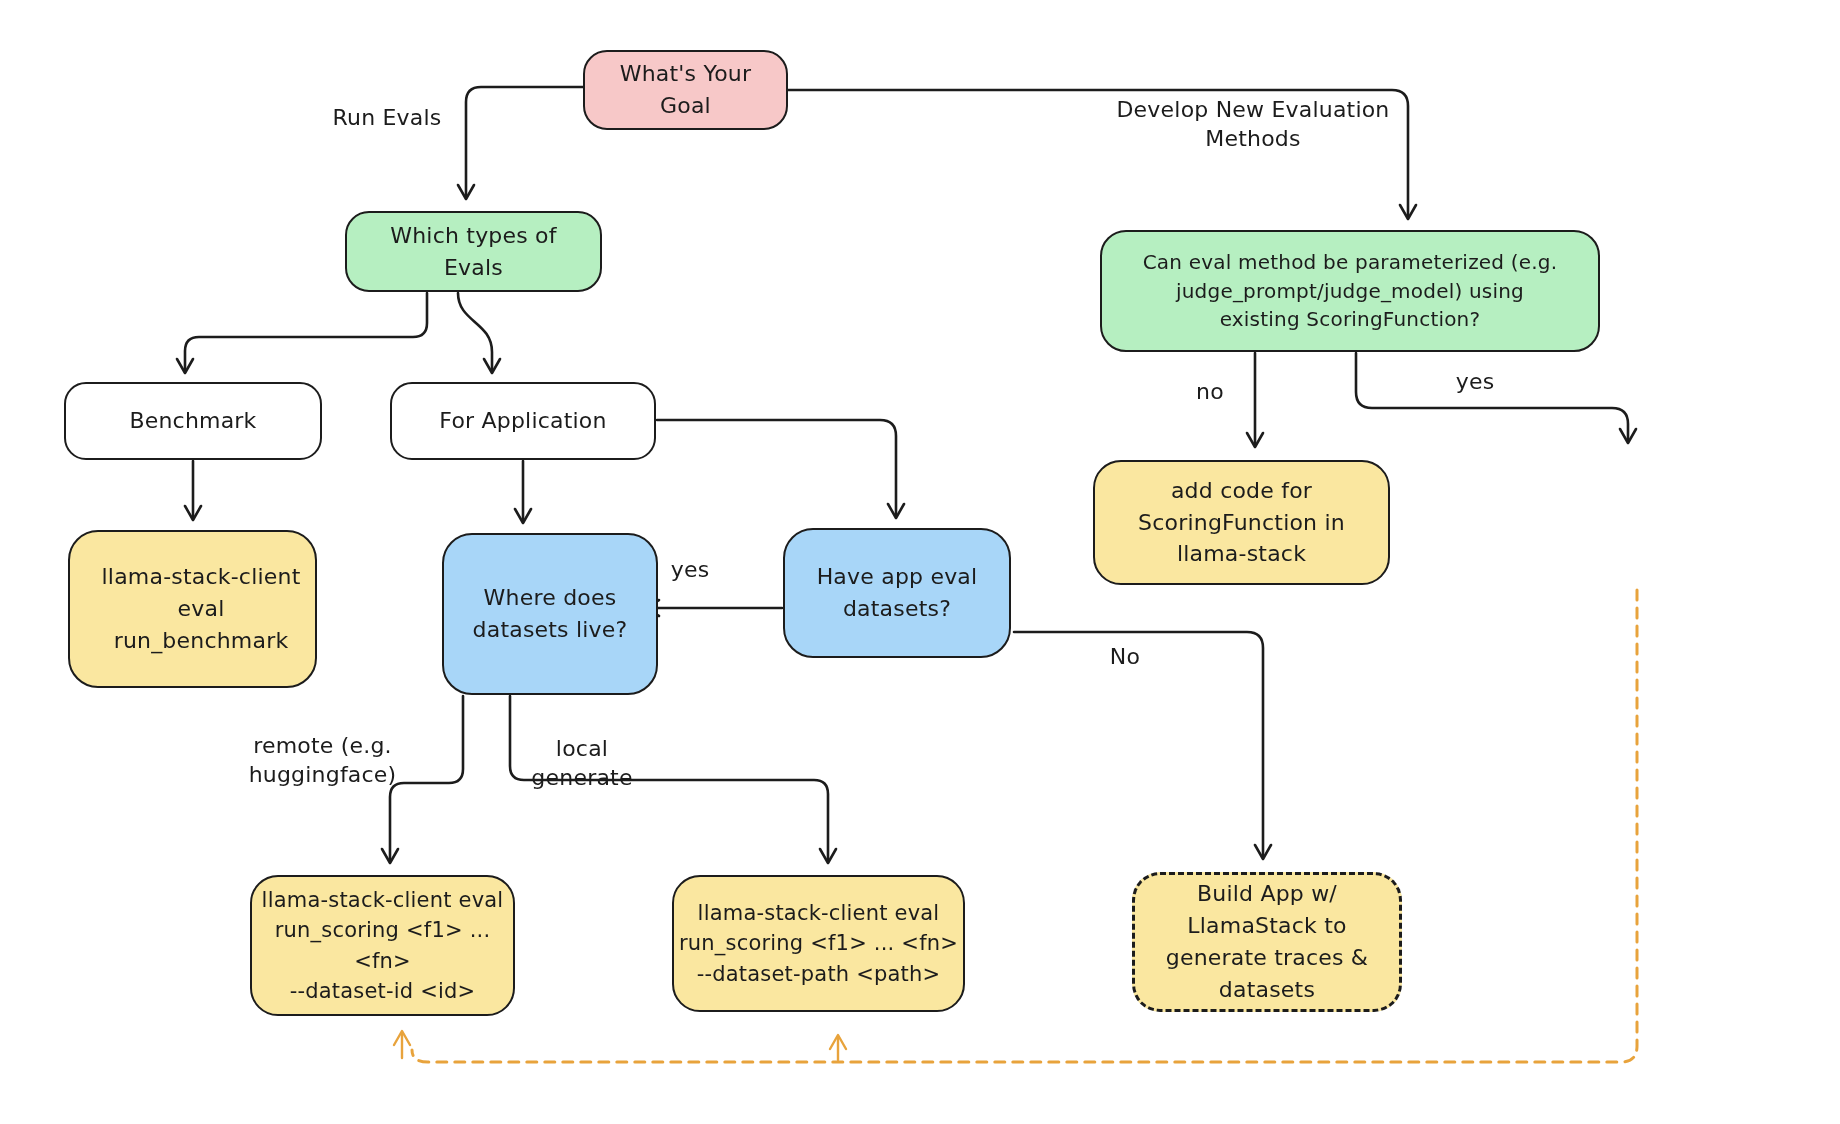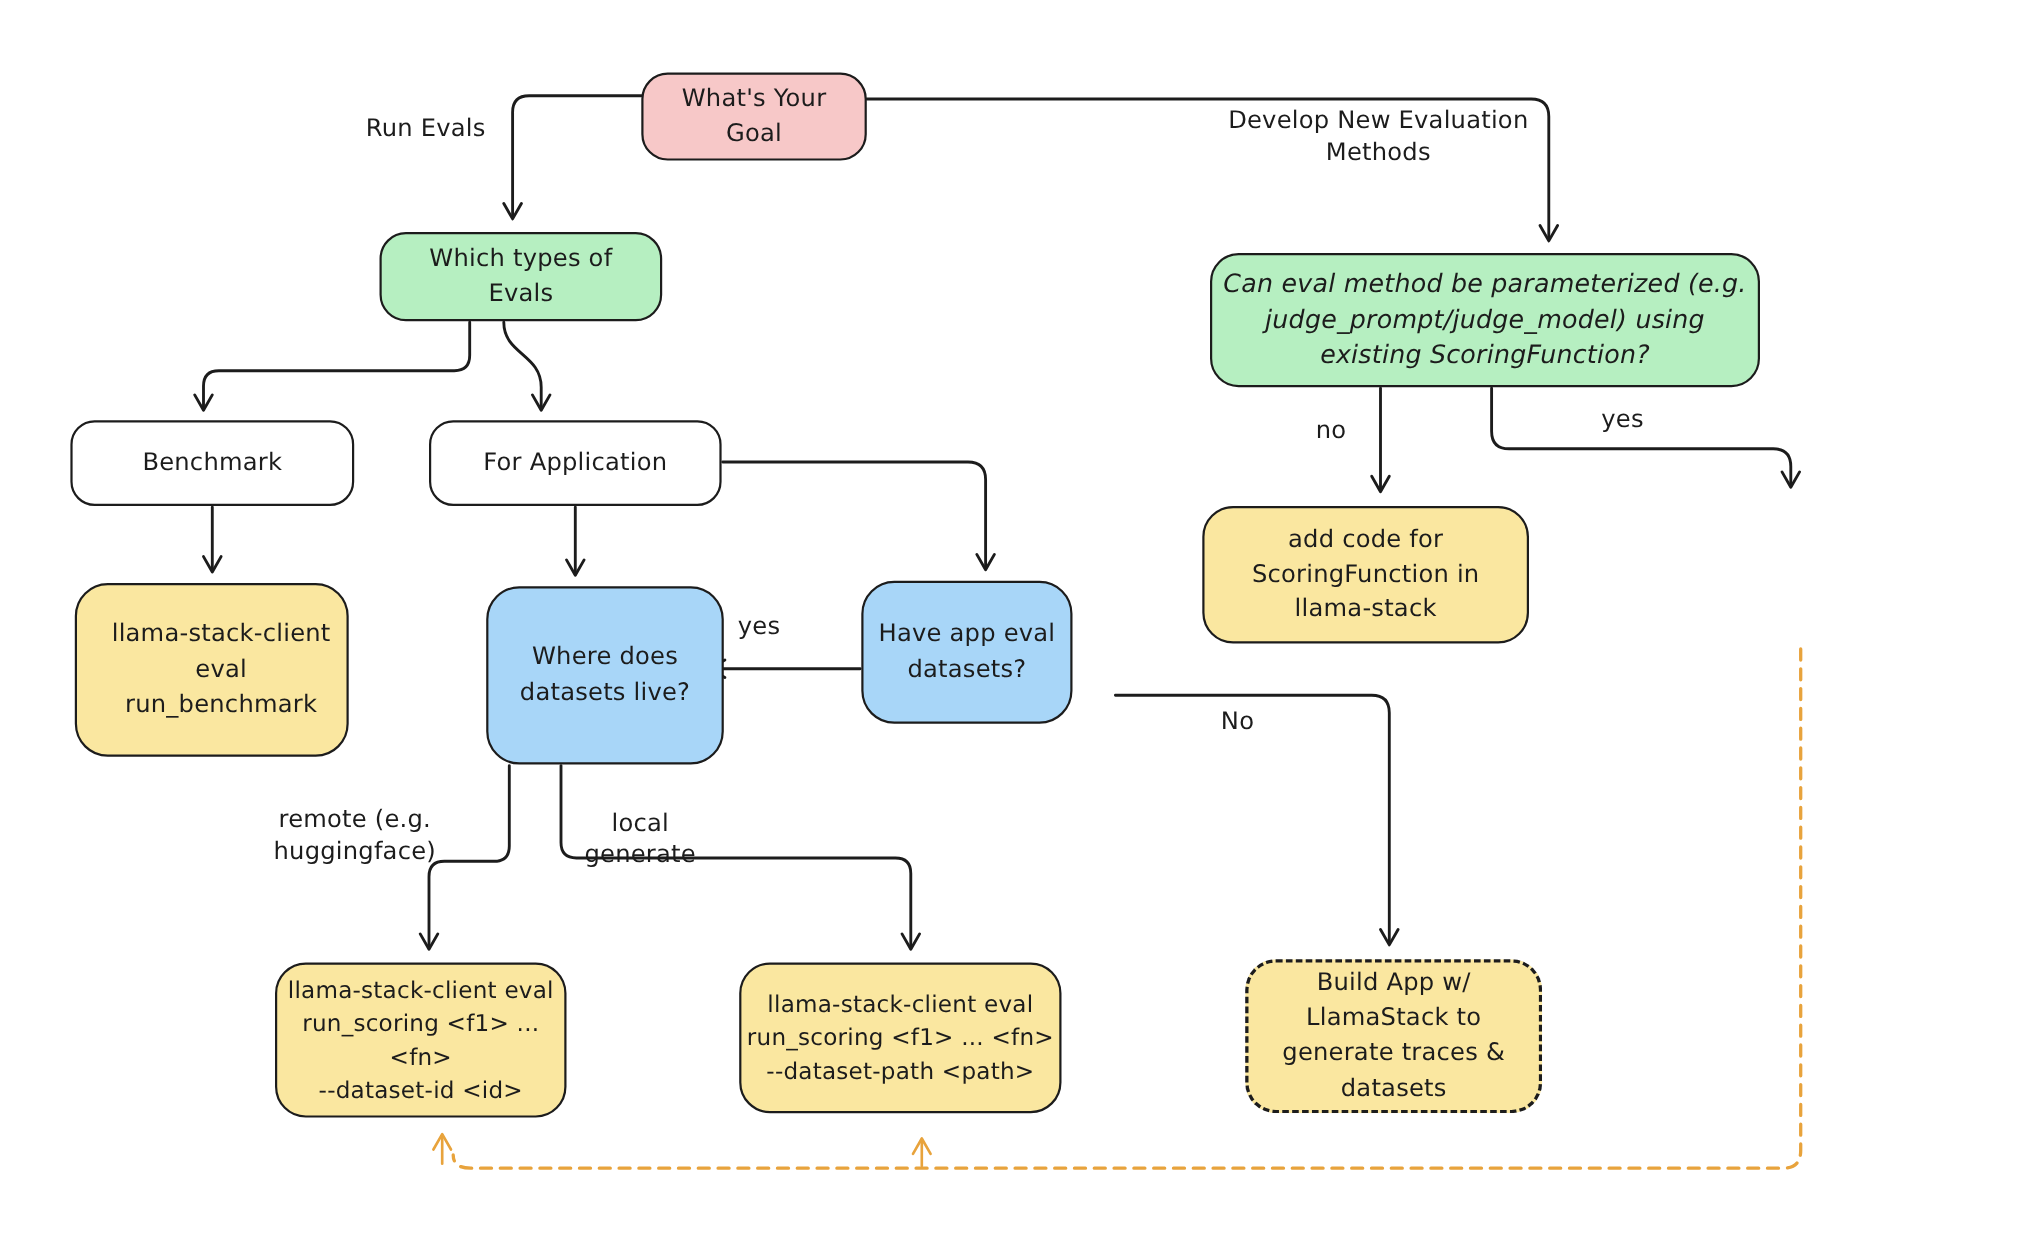--- a/index.html
+++ b/index.html
@@ -36,22 +36,22 @@
     font-size: 22px; line-height: 1.3; letter-spacing: 0.2px;
   }
 
   
   #n-goal        { left: 583px; top: 50px;  width: 205px; height: 80px;  border-radius: 24px; }
   #n-evaltypes   { left: 345px; top: 211px; width: 257px; height: 81px;  border-radius: 24px; }
   #n-benchmark   { left: 64px;  top: 382px; width: 258px; height: 78px;  border-radius: 22px; }
   #n-forapp      { left: 390px; top: 382px; width: 266px; height: 78px;  border-radius: 22px; }
   #n-runbench    { left: 68px;  top: 530px; width: 249px; height: 158px; border-radius: 30px; }
   #n-where       { left: 442px; top: 533px; width: 216px; height: 162px; border-radius: 30px; }
-  #n-have        { left: 783px; top: 528px; width: 192px; height: 130px; border-radius: 30px; }
-  #n-param       { left: 1100px; top: 230px; width: 500px; height: 122px; border-radius: 26px; font-size: 23px; line-height: 1.42; font-style: italic; }
+  #n-have        { left: 783px; top: 528px; width: 228px; height: 130px; border-radius: 30px; }
+  #n-param       { left: 1100px; top: 230px; width: 500px; height: 122px; border-radius: 26px; font-size: 20px; line-height: 1.42; }
   #n-addcode     { left: 1093px; top: 460px; width: 297px; height: 125px; border-radius: 28px; }
   #n-runapp      { left: 1492px; top: 455px; width: 298px; height: 128px; border-radius: 28px; }
   #n-scoringid   { left: 250px; top: 875px; width: 265px; height: 141px; border-radius: 28px; font-size: 21px; }
   #n-scoringpath { left: 672px; top: 875px; width: 293px; height: 137px; border-radius: 28px; font-size: 21px; }
   #n-buildapp    { left: 1132px; top: 872px; width: 270px; height: 140px; border-radius: 28px; border-width: 3px; }
 
   
   #l-runevals   { left: 292px;  top: 104px; width: 190px; }
   #l-developnew { left: 1103px; top: 96px;  width: 300px; }
   #l-no-param   { left: 1180px; top: 378px; width: 60px;  }
@@ -88,21 +88,21 @@
     <path class="edge" d="M 463 696 L 463 769 Q 463 783 449 783 L 404 783 Q 390 783 390 797 L 390 862" marker-end="url(#arrow-ink)"></path>
     <path class="edge" d="M 510 696 L 510 766 Q 510 780 524 780 L 814 780 Q 828 780 828 794 L 828 862" marker-end="url(#arrow-ink)"></path>
     <path class="edge" d="M 1255 353 L 1255 446" marker-end="url(#arrow-ink)"></path>
     <path class="edge" d="M 1356 353 L 1356 392 Q 1356 408 1372 408 L 1612 408 Q 1628 408 1628 424 L 1628 442" marker-end="url(#arrow-ink)"></path>
 
     <path class="edge-orange-dashed" d="M 1637 590 L 1637 1046 Q 1637 1062 1621 1062 L 428 1062 Q 412 1062 412 1050"></path>
     <path class="edge-orange" d="M 402 1058 L 402 1032" marker-end="url(#arrow-orange)"></path>
     <path class="edge-orange" d="M 838 1060 L 838 1036" marker-end="url(#arrow-orange)"></path>
   </svg>
 
-  <div class="node" id="n-goal" style="background-color: rgb(247, 200, 200); margin-top: 16px;">What's Your
+  <div class="node" id="n-goal" style="background-color: rgb(247, 200, 200);">What's Your
 Goal</div>
   <div class="node" id="n-benchmark" style="background-color: rgb(255, 255, 255);">Benchmark</div>
   <div class="node" id="n-evaltypes" style="background-color: rgb(182, 239, 193);">Which types of
 Evals</div>
   <div class="node" id="n-forapp" style="background-color: rgb(255, 255, 255);">For Application</div>
   <div class="node" id="n-runbench" style="background-color: rgb(250, 231, 160); padding-left: 17px;">llama-stack-client
 eval run_benchmark</div>
   <div class="node" id="n-where" style="background-color: rgb(168, 214, 248);">Where does
 datasets live?</div>
   <div class="node" id="n-have" style="background-color: rgb(168, 214, 248);">Have app eval

